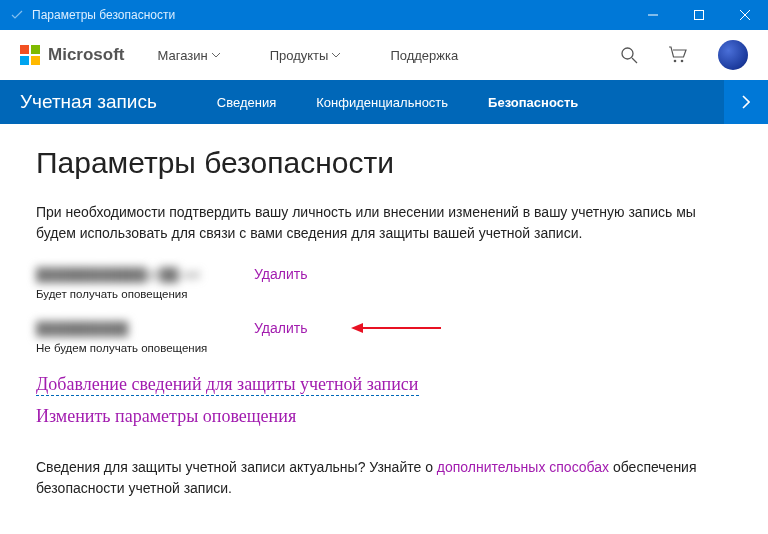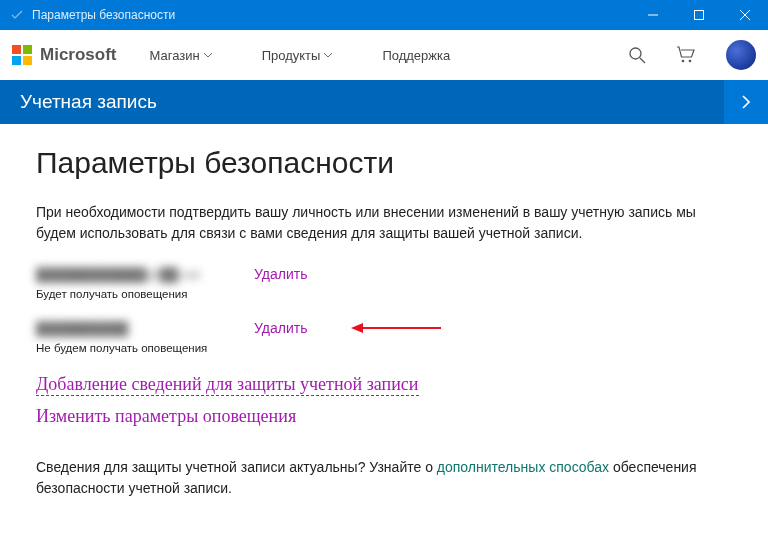--- a/index.html
+++ b/index.html
@@ -5,21 +5,21 @@
   * { box-sizing: border-box; margin: 0; padding: 0; }
   html, body { width: 768px; height: 534px; font-family: "Segoe UI", Arial, sans-serif; overflow: hidden; background: #fff; }
 
   
   .titlebar { height: 30px; background: #0078d7; color: #dbeeff; display: flex; align-items: center; justify-content: space-between; padding-left: 10px; font-size: 12px; }
   .titlebar .left { display: flex; align-items: center; gap: 8px; }
   .titlebar .controls { display: flex; height: 100%; }
   .titlebar .ctrl { width: 46px; display: flex; align-items: center; justify-content: center; color: #fff; }
 
   
-  .toprow { height: 50px; display: flex; align-items: center; padding: 0 12px; background: #fff; }
+  .toprow { height: 50px; display: flex; align-items: center; padding: 0 20px; background: #fff; }
   .logo { display: flex; align-items: center; gap: 8px; }
   .logo-tiles { width: 20px; height: 20px; display: grid; grid-template-columns: 1fr 1fr; grid-template-rows: 1fr 1fr; gap: 2px; }
   .logo-tiles span:nth-child(1){background:#f25022;} .logo-tiles span:nth-child(2){background:#7fba00;}
   .logo-tiles span:nth-child(3){background:#00a4ef;} .logo-tiles span:nth-child(4){background:#ffb900;}
   .logo-text { font-size: 17px; color: #555; font-weight: 600; }
   .topnav { display: flex; gap: 50px; margin-left: 33px; color: #444; font-size: 13px; }
   .topnav .item { display: flex; align-items: center; gap: 4px; }
   .toprow .spacer { flex: 1; }
   .topicons { display: flex; align-items: center; gap: 30px; color: #555; }
   .avatar { width: 30px; height: 30px; border-radius: 50%; background: radial-gradient(circle at 35% 35%, #4a6fd8 0%, #1b3a9c 70%, #0a1e5a 100%); }
@@ -38,21 +38,21 @@
   .entry { margin-bottom: 20px; }
   .entry-row { display: flex; align-items: center; gap: 28px; }
   .blur { filter: blur(4px); color: #777; font-size: 13px; user-select: none; }
   .link { color: #a21caf; font-size: 14px; cursor: pointer; }
   .entry .note { font-size: 11.5px; color: #222; margin-top: 6px; }
   .arrow { margin-left: 16px; }
   .links-block { margin-top: 4px; margin-bottom: 20px; }
   .links-block .link { display: inline-block; margin-bottom: 10px; font-size: 18px; font-family: Liberation Serif, serif; }
   .dotted { border-bottom: 1px dashed #0067b8; }
   .footer-text { font-size: 14px; color: #222; line-height: 1.5; }
-  .footer-text a { color: #0f766e; text-decoration: none; }
+  .footer-text a { color: #a21caf; text-decoration: none; }
 
   svg { display: block; }
 </style>
 </head>
 <body>
 
 <div class="titlebar">
   <div class="left">
     <svg width="14" height="14" viewBox="0 0 14 14">
         <rect width="14" height="14" fill="#fff" opacity="0"></rect>
@@ -117,20 +117,25 @@
         <path d="M1 1h2l2.5 10h10L18 4H5" fill="none" stroke="#555" stroke-width="1.2"></path>
         <circle cx="7" cy="15" r="1.3" fill="#555"></circle>
         <circle cx="14" cy="15" r="1.3" fill="#555"></circle>
       </svg>
     <div class="avatar"></div>
   </div>
 </div>
 
 <div class="subnav">
   <div class="brand">Учетная запись</div>
+  <div class="tabs">
+    <div class="tab">Сведения</div>
+    <div class="tab">Конфиденциальность</div>
+    <div class="tab active">Безопасность</div>
+  </div>
   <div class="next">
     <svg width="8" height="14">
         <path d="M1 1 L7 7 L1 13" fill="none" stroke="#fff" stroke-width="1.6"></path>
       </svg>
   </div>
 </div>
 
 <div class="content">
   <h1>Параметры безопасности</h1>
   <p class="lead">При необходимости подтвердить вашу личность или внесении изменений в вашу учетную запись мы будем использовать для связи с вами сведения для защиты вашей учетной записи.</p>

